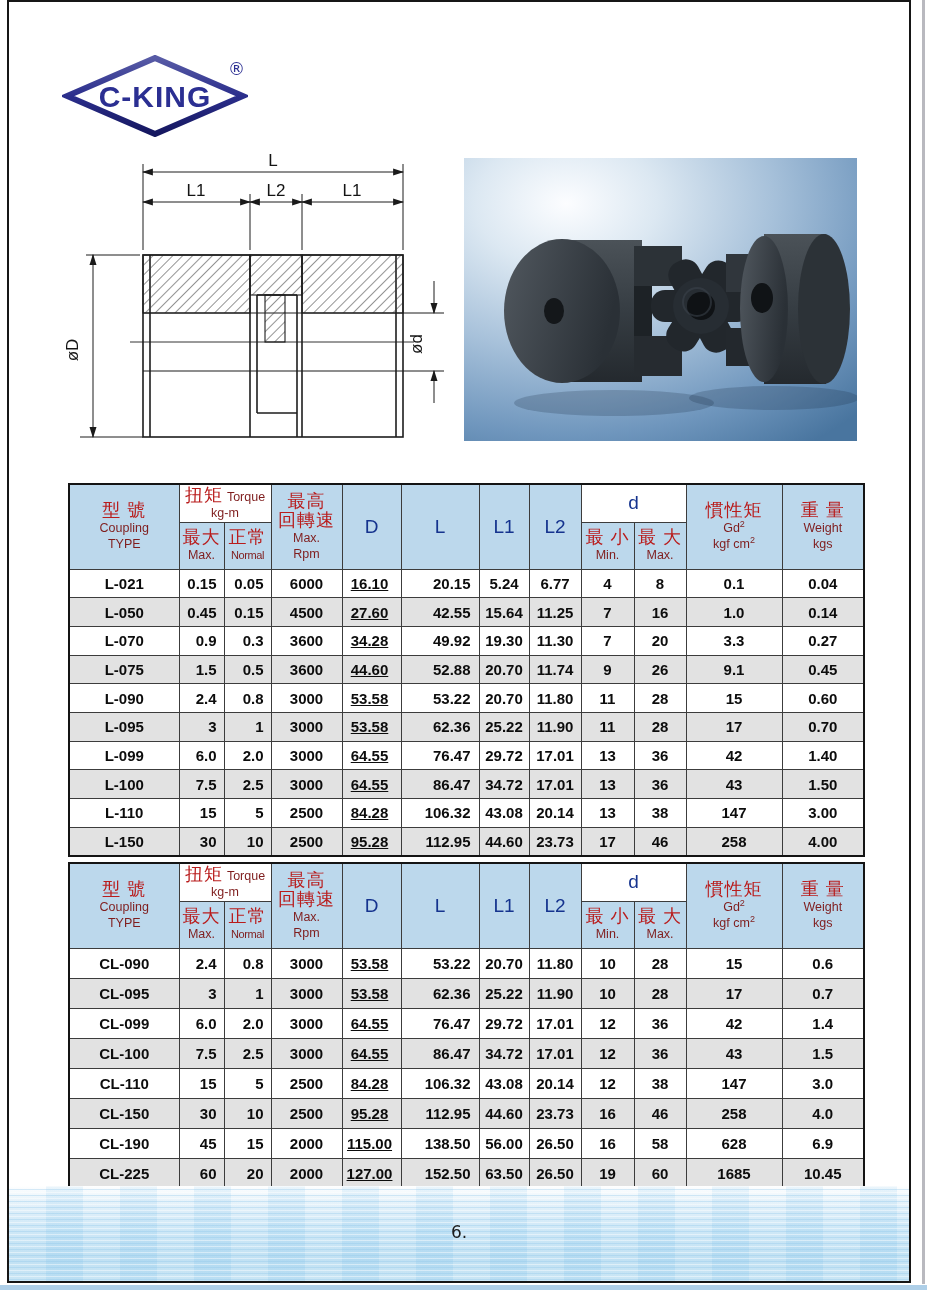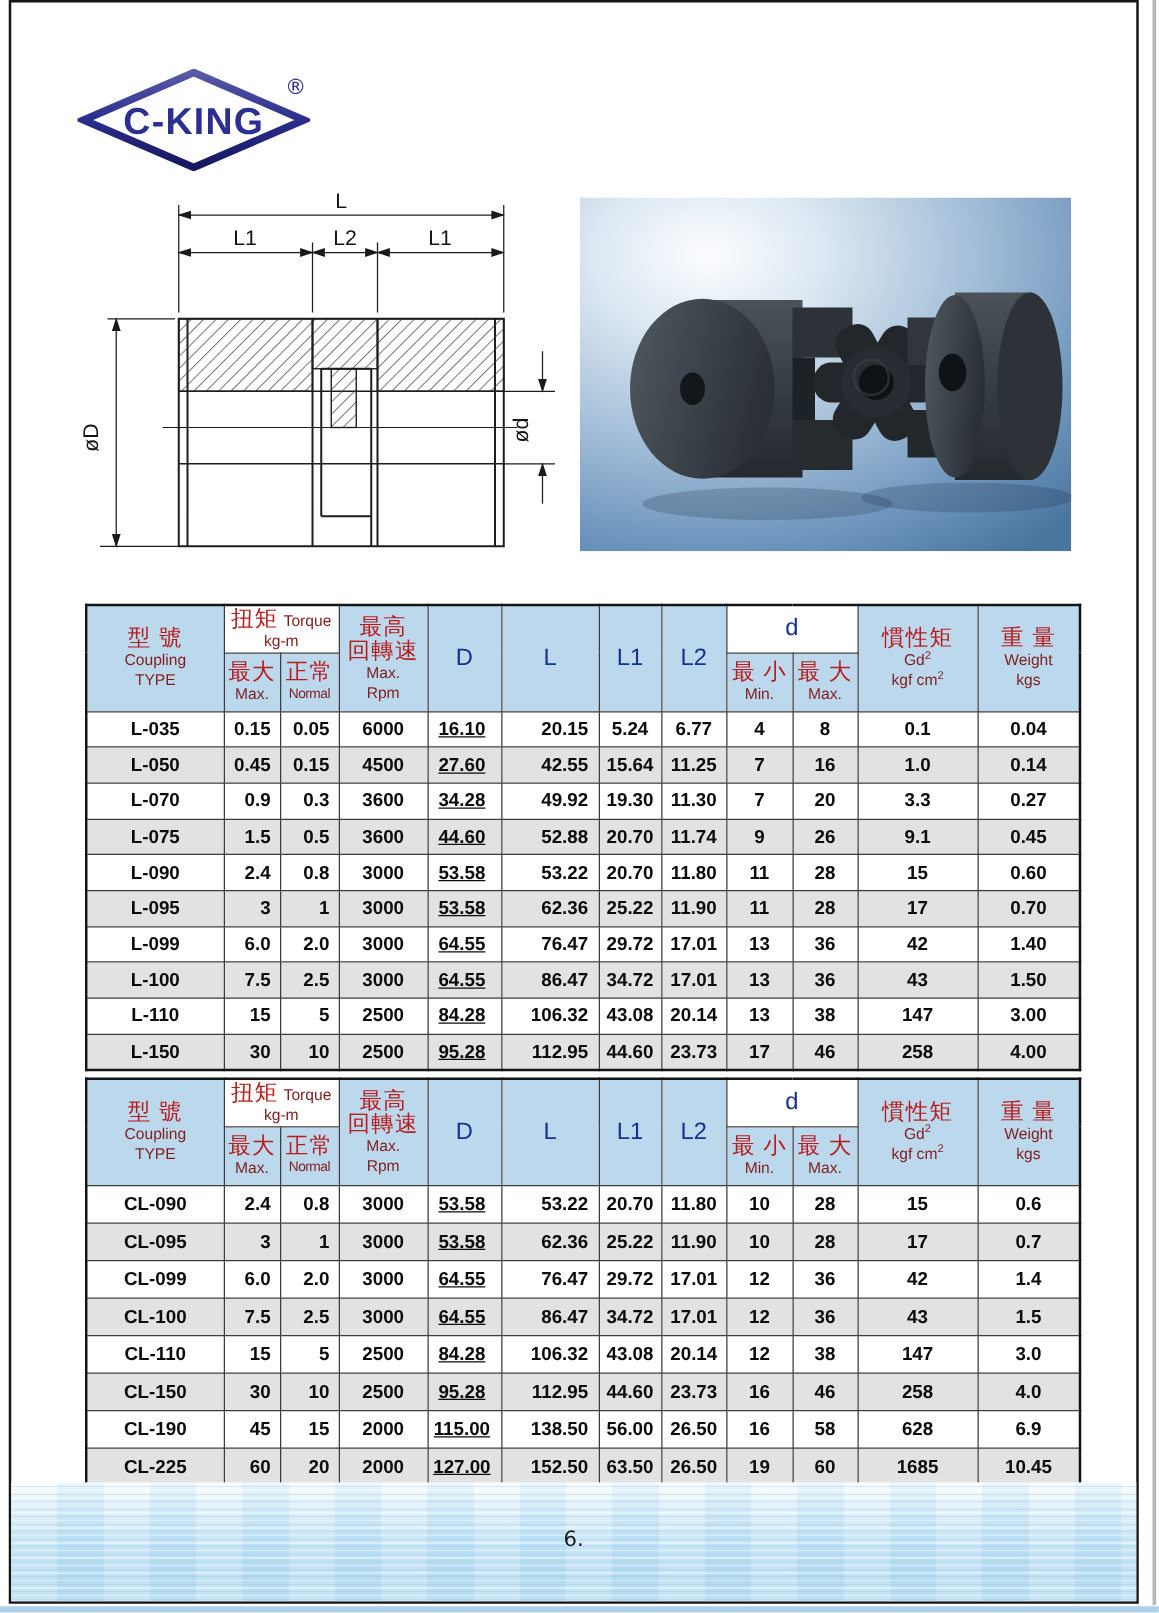--- a/index.html
+++ b/index.html
@@ -264,21 +264,21 @@
         <th>
             <div class="stack">
           <span class="zh">最 大</span>
           <span class="en">Max.</span>
             </div>
           </th>
       </tr>
     </thead>
     <tbody>
         <tr>
-          <td class="c0">L-035</td>
+          <td class="c0">L-021</td>
           <td class="c1">0.15</td>
           <td class="c2">0.05</td>
           <td class="c3">6000</td>
           <td class="c4">16.10</td>
           <td class="c5">20.15</td>
           <td class="c6">5.24</td>
           <td class="c7">6.77</td>
           <td class="c8">4</td>
           <td class="c9">8</td>
           <td class="c10">0.1</td>

